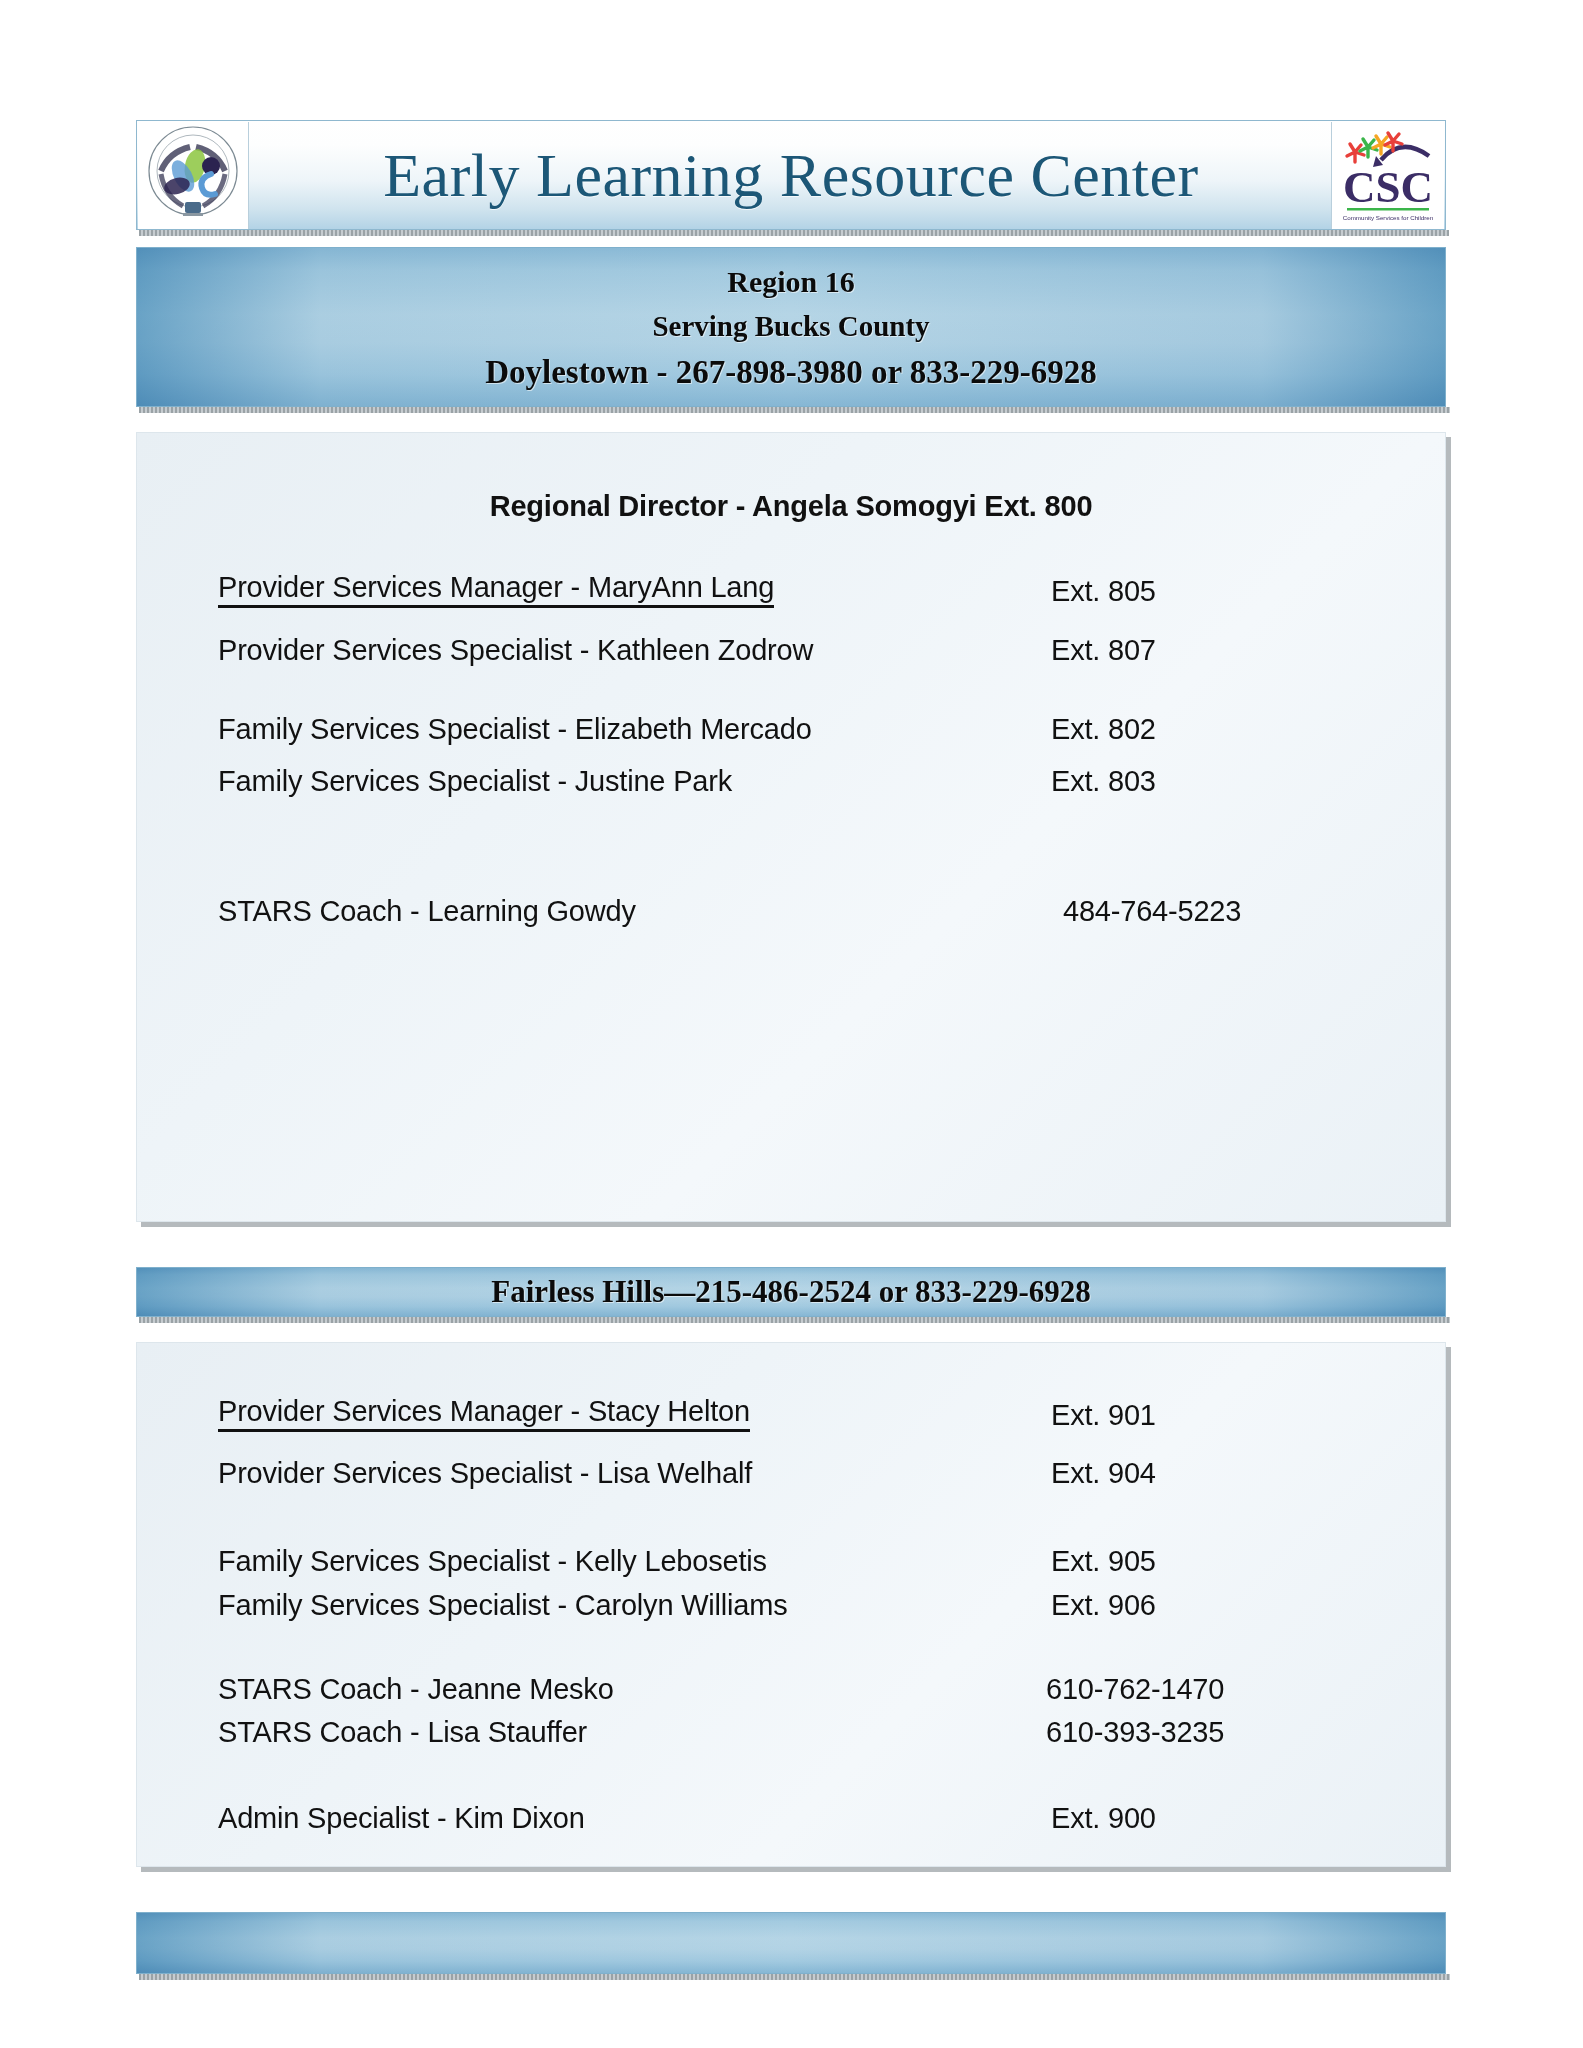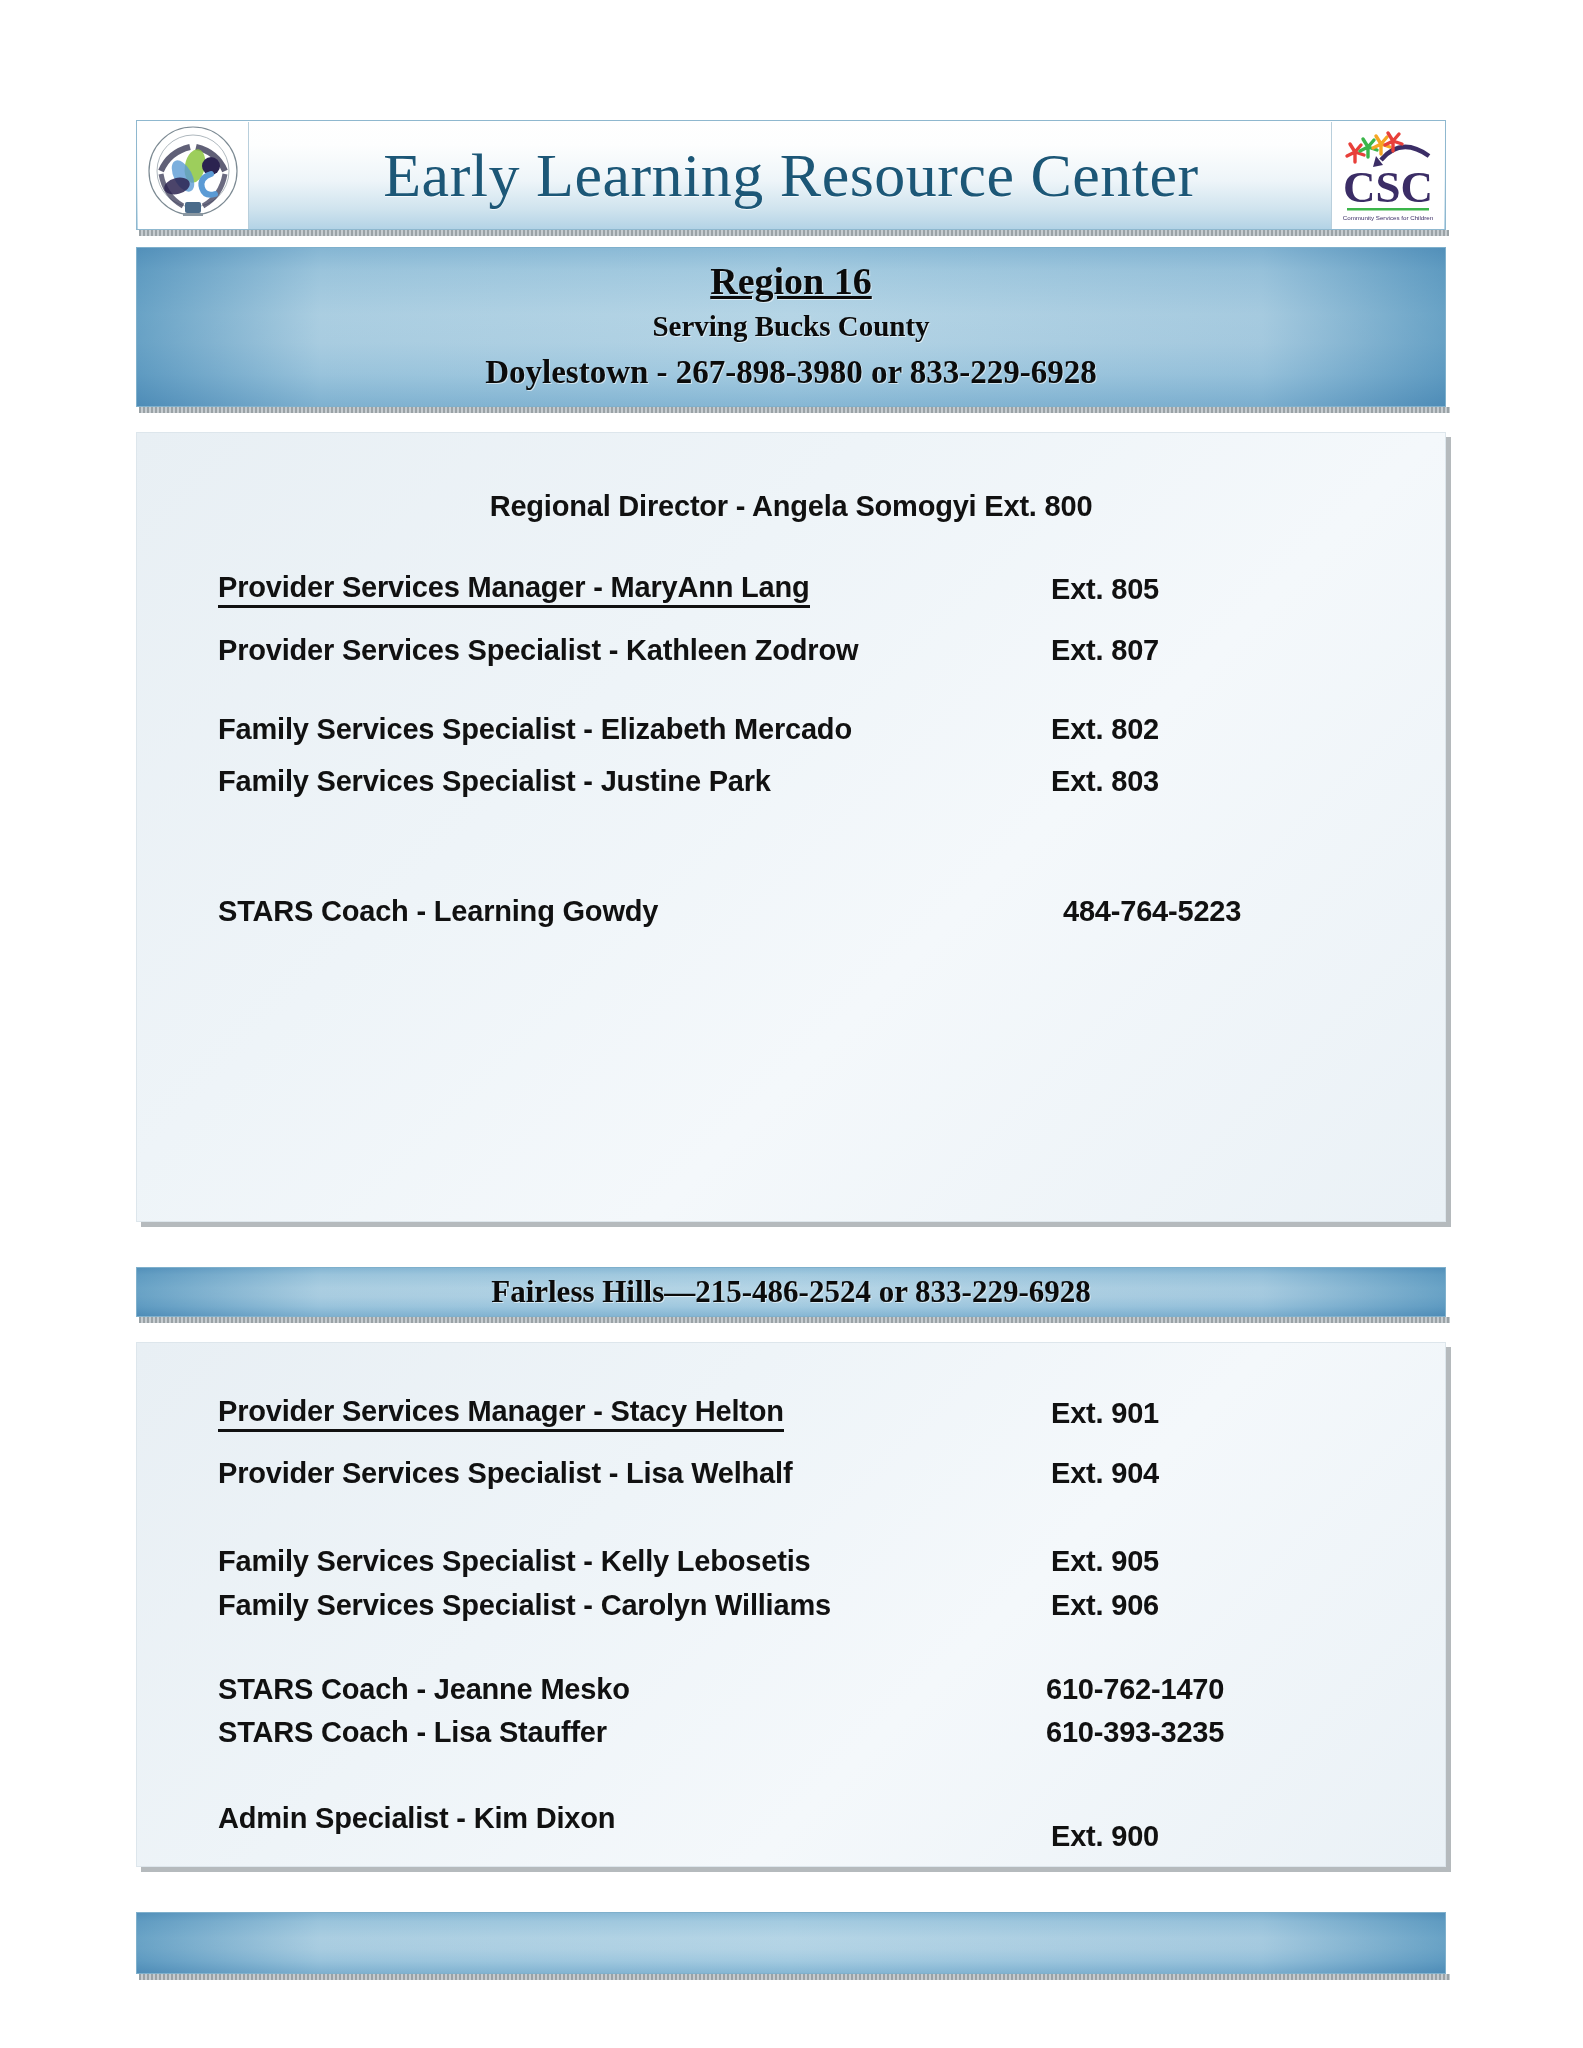--- a/index.html
+++ b/index.html
@@ -56,21 +56,21 @@
     content:"";position:absolute;left:2px;right:-5px;bottom:-7px;height:6px;
     background:repeating-linear-gradient(to right,#9aa2a6 0px,#9aa2a6 2px,#c6ccd0 2px,#c6ccd0 4px);
   }
   .banner .bline{
     font-family:"Liberation Serif",serif;
     font-weight:bold;color:#0b0b0b;
     text-shadow:1px 1px 0 rgba(255,255,255,.55);
   }
 
   #region-banner{left:136px;top:247px;width:1310px;height:160px;}
-  #region-banner .l1{font-size:38px;line-height:45px;text-decoration:underline;}
+  #region-banner .l1{font-size:30px;line-height:45px;}
   #region-banner .l2{font-size:29px;line-height:45px;}
   #region-banner .l3{font-size:33px;line-height:46px;}
 
   #fairless-banner{left:136px;top:1267px;width:1310px;height:50px;}
   #fairless-banner .l1{font-size:31px;line-height:34px;}
 
   #bottom-banner{left:136px;top:1912px;width:1310px;height:62px;}
 
   
   .panel{
@@ -90,22 +90,22 @@
   #fairless-panel{left:136px;top:1342px;width:1310px;height:525px;}
 
   
   .director{
     position:absolute;left:0;right:0;text-align:center;
     font-size:29px;font-weight:bold;color:#111;
     font-family:"Liberation Sans",sans-serif;
     letter-spacing:-0.2px;
   }
   .row{
-    position:absolute;display:flex;align-items:center;
-    font-size:29px;font-weight:bold;color:#111;
+    position:absolute;display:flex;align-items:flex-end;
+    font-size:29px;font-weight:normal;color:#111;
     font-family:"Liberation Sans",sans-serif;
     letter-spacing:-0.2px;white-space:nowrap;
   }
   .row .rolename{display:inline-block;}
   .row .contact{position:absolute;}
   .row.underlined .rolename{
     border-bottom:3px solid #111;padding-bottom:1px;
   }
 </style>
 </head>

